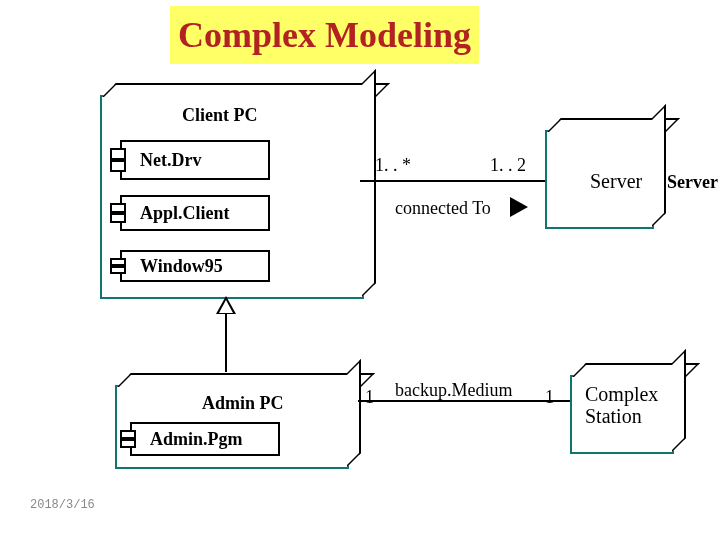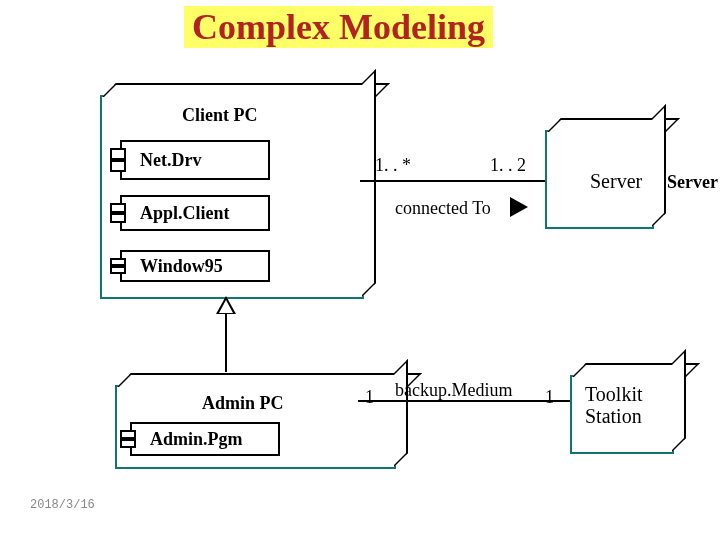--- a/index.html
+++ b/index.html
@@ -11,27 +11,27 @@
     font-family: "Times New Roman", Times, serif;
     color: #000;
   }
   .canvas {
     position: relative;
     width: 720px;
     height: 540px;
   }
   .title {
     position: absolute;
-    left: 184px;
+    left: 170px;
     top: 6px;
     font-size: 36px;
     font-weight: bold;
     color: #b22222;
     background: #ffff66;
-    padding: 0 8px;
+    padding: 8px 8px;
     font-family: "Times New Roman", serif;
   }
 
   
   .node3d {
     position: absolute;
     border: 2px solid #0f766e;
     background: #fff;
   }
   .node3d .top {
@@ -204,42 +204,42 @@
   </div>
 
   <div class="assoc-label" style="left:590px; top:170px; font-weight:normal; font-size:20px;">Server</div>
 
   <div class="line" style="left:360px; top:180px; width:185px; height:2px;"></div>
   <div class="mult" style="left:375px; top:155px;">1. . *</div>
   <div class="mult" style="left:490px; top:155px;">1. . 2</div>
   <div class="assoc-label" style="left:395px; top:198px;">connected To</div>
   <div class="arrowhead" style="left:510px; top:197px;"></div>
 
-  <div class="node3d" style="left:115px; top:385px; width:230px; height:80px;padding-left:47px;">
+  <div class="node3d" style="left:115px; top:385px; width:230px; height:80px;">
     <div class="top"></div>
     <div class="side"></div>
     <div class="label" style="left:85px; top:6px;">Admin PC</div>
   </div>
   <div class="component" style="left:130px; top:422px; width:150px; height:34px;">
     <div class="lugs">
         <div class="lug"></div>
         <div class="lug"></div>
       </div>
     <span>Admin.Pgm</span>
   </div>
 
   <div class="line" style="left:225px; top:312px; width:2px; height:60px;"></div>
   <div class="genhead" style="left:216px; top:296px;"></div>
 
   <div class="node3d" style="left:570px; top:375px; width:100px; height:75px;">
     <div class="top"></div>
     <div class="side"></div>
   </div>
   <div class="assoc-label" style="left:585px; top:383px; font-size:20px; line-height:1.1;">
-    <span id="bk1">Toolkit</span><br><span id="bk2">Station</span>
+    <span id="bk1">Complex</span><br><span id="bk2">Station</span>
   </div>
 
   <div class="line" style="left:358px; top:400px; width:212px; height:2px;"></div>
   <div class="mult" style="left:365px; top:387px;">1</div>
   <div class="mult" style="left:545px; top:387px;">1</div>
   <div class="assoc-label" style="left:395px; top:380px;">backup.Medium</div>
 
   <div class="date">2018/3/16</div>
 
 </div>

